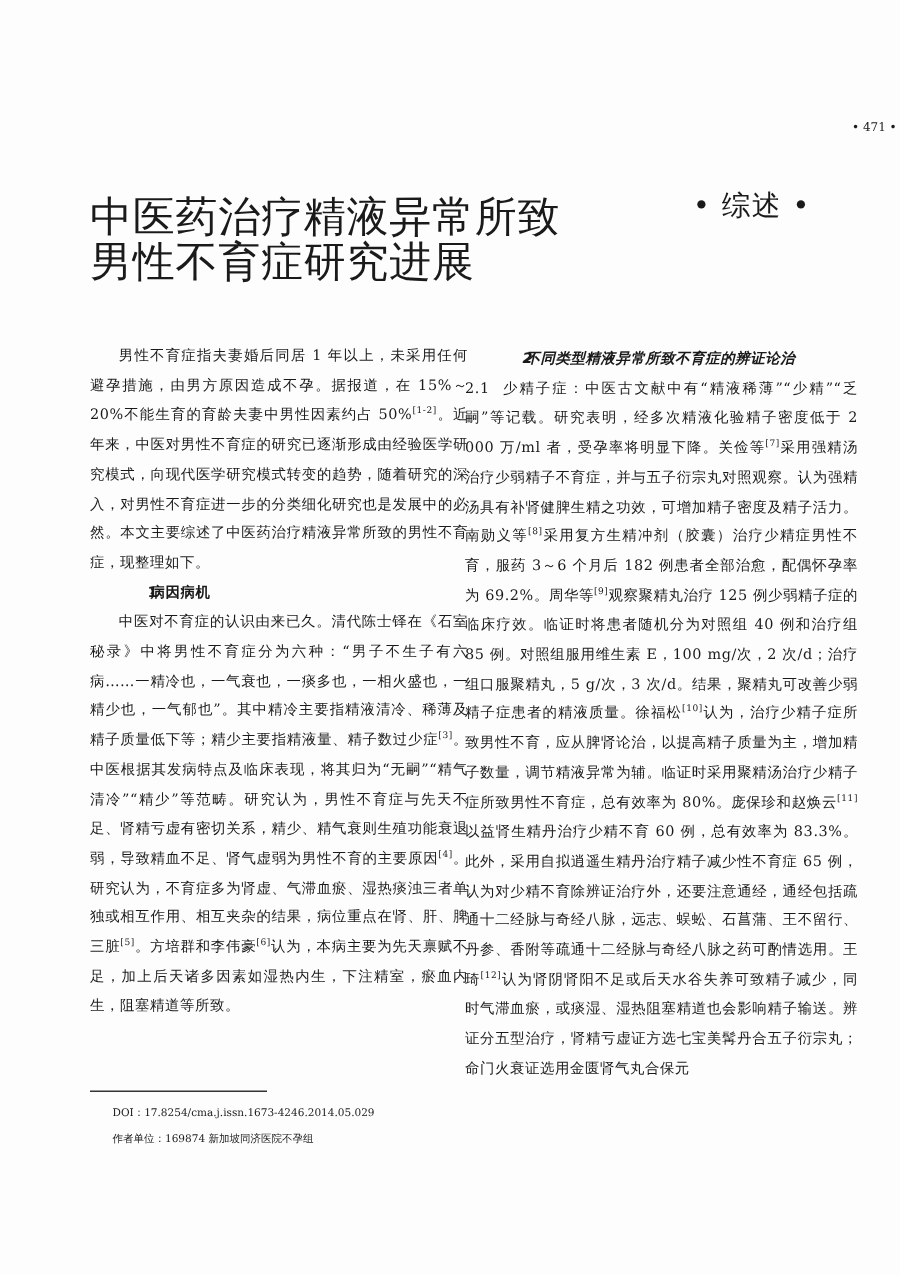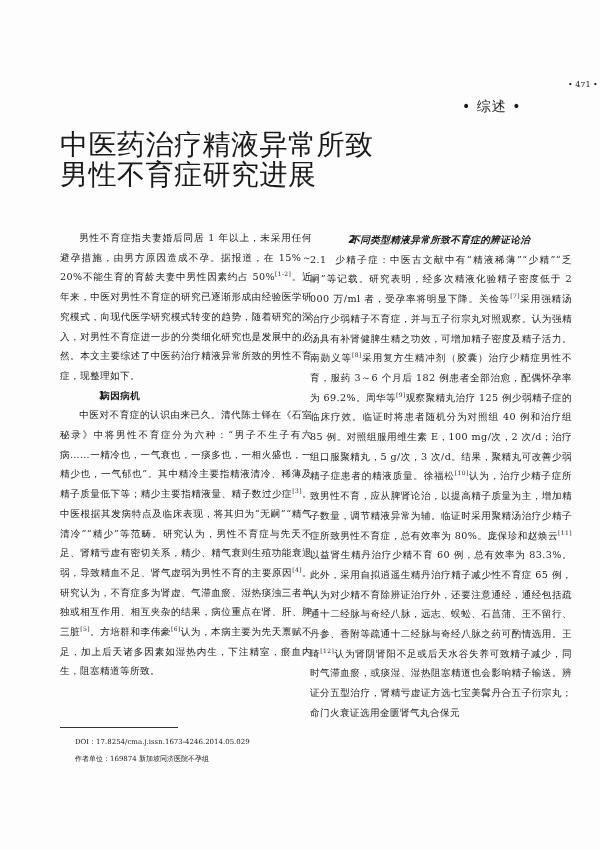--- a/index.html
+++ b/index.html
@@ -3,21 +3,21 @@
 <meta charset="utf-8">
 <style>
   html, body { margin: 0; padding: 0; background: #ffffff; }
   body { width: 600px; height: 850px; position: relative; overflow: hidden;
          font-family: "DejaVu Serif", "Liberation Serif", serif; color: #1a1a1a; }
   .page { position: absolute; left: 0; top: 0; width: 600px; height: 850px; background: #fdfdfd; }
   .running-head { position: absolute; left: 50px; top: 80px; width: 250px;
                   font-size: 6.6px; border-bottom: 0.8px solid #333; white-space: nowrap;
                   line-height: 9px; letter-spacing: -0.1px; }
   .page-number { position: absolute; left: 520px; top: 80px; font-size: 8px; margin-left: 48px; }
-  .section-tag { position: absolute; left: 462px; top: 98px; font-size: 14px;
+  .section-tag { position: absolute; left: 462px; top: 124px; font-size: 19px;
                  font-family: "DejaVu Sans", "Liberation Sans", sans-serif; letter-spacing: 1px; }
   .title { position: absolute; left: 60px; top: 130px; font-size: 28px; line-height: 30px;
            font-family: "DejaVu Sans", "Liberation Sans", sans-serif; font-weight: normal; margin: 0; letter-spacing: 0.5px; }
   .authors { position: absolute; left: 60px; top: 194px; font-size: 9.5px; font-style: italic; font-weight: bold;
              word-spacing: 10px; letter-spacing: 1.5px; }
   .col { position: absolute; top: 228px; width: 252px; font-size: 9.6px; line-height: 19.7px;
          text-align: justify; letter-spacing: 0.4px; }
   .col-left { left: 60px; }
   .col-right { left: 310px; width: 262px; top: 230px; }
   .col p { margin: 0; text-indent: 2em; }

